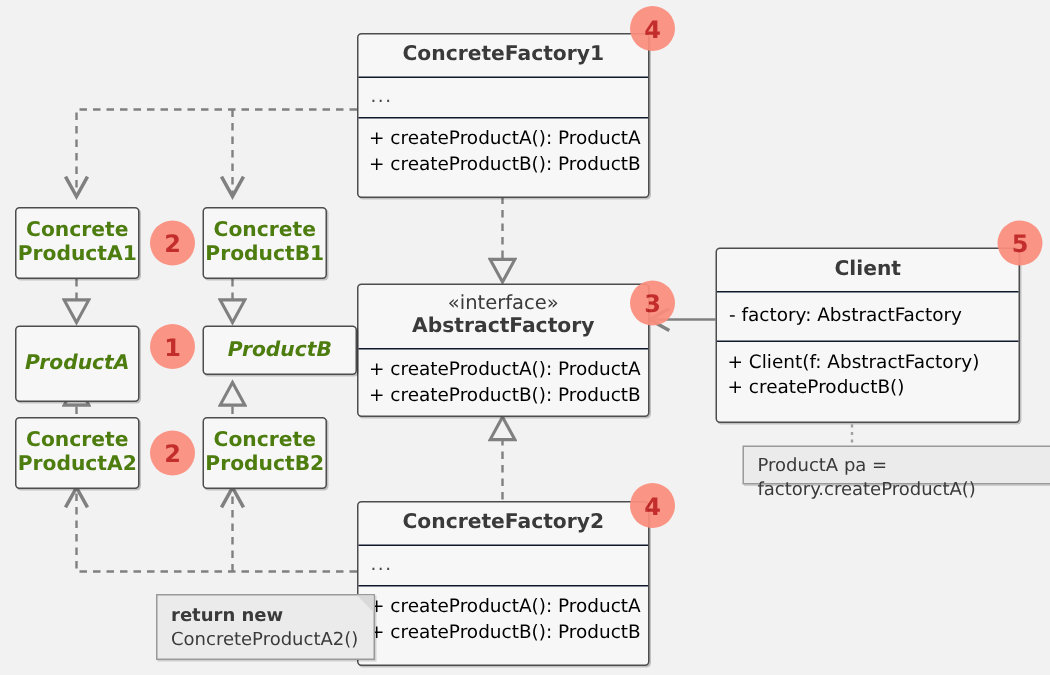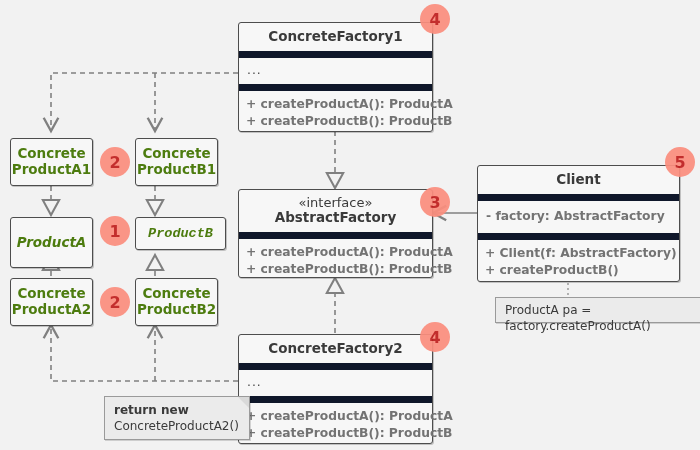--- a/index.html
+++ b/index.html
@@ -18,43 +18,42 @@
     position:absolute;
     background:#f7f7f7;
     border:1px solid #4d4d4d;
     border-radius:3px;
     box-sizing:border-box;
     box-shadow:1px 1px 0 rgba(0,0,0,0.20);
     z-index:5;
   }
   .uml .sec{
     box-sizing:border-box;
-    border-bottom:7px solid #0f172a;
+    border-bottom:1px solid #0f172a;
   }
   .uml .sec:last-child{border-bottom:none;}
   .uml .title{
     text-align:center;
     font-weight:bold;
     color:#3a3a3a;
     font-size:13.5px;
     line-height:1.18;
     padding:6px 4px;
   }
   .uml .stereo{
     display:block;
     font-weight:normal;
     font-size:13px;
     color:#3a3a3a;
   }
   .uml .members{
     padding:5px 7px 6px 7px;
     font-size:12.3px;
-    color:#737373;
+    color:#000000;
     line-height:1.38;
-    font-weight:bold;
   }
   .uml .members div{white-space:nowrap;}
   .uml .dots{
     padding:6px 8px 8px 8px;
     font-size:12.3px;
     color:#4a4a4a;
     line-height:1.0;
     letter-spacing:1px;
   }
 
@@ -215,21 +214,21 @@
     <span>
       <span>Concrete</span><br>
       <span>ProductB1</span>
     </span>
   </div>
 
   <div class="prod iface" style="left:10px;top:217px;width:83px;height:51px;">
     <span>ProductA</span>
   </div>
 
-  <div class="prod iface" style="left:135px;top:217px;width:91px;height:33px;font-family:Liberation Mono, monospace;">
+  <div class="prod iface" style="left:135px;top:217px;width:103px;height:33px;">
     <span>ProductB</span>
   </div>
 
   <div class="prod" style="left:10px;top:278px;width:83px;height:48px;">
     <span>
       <span>Concrete</span><br>
       <span>ProductA2</span>
     </span>
   </div>
 

